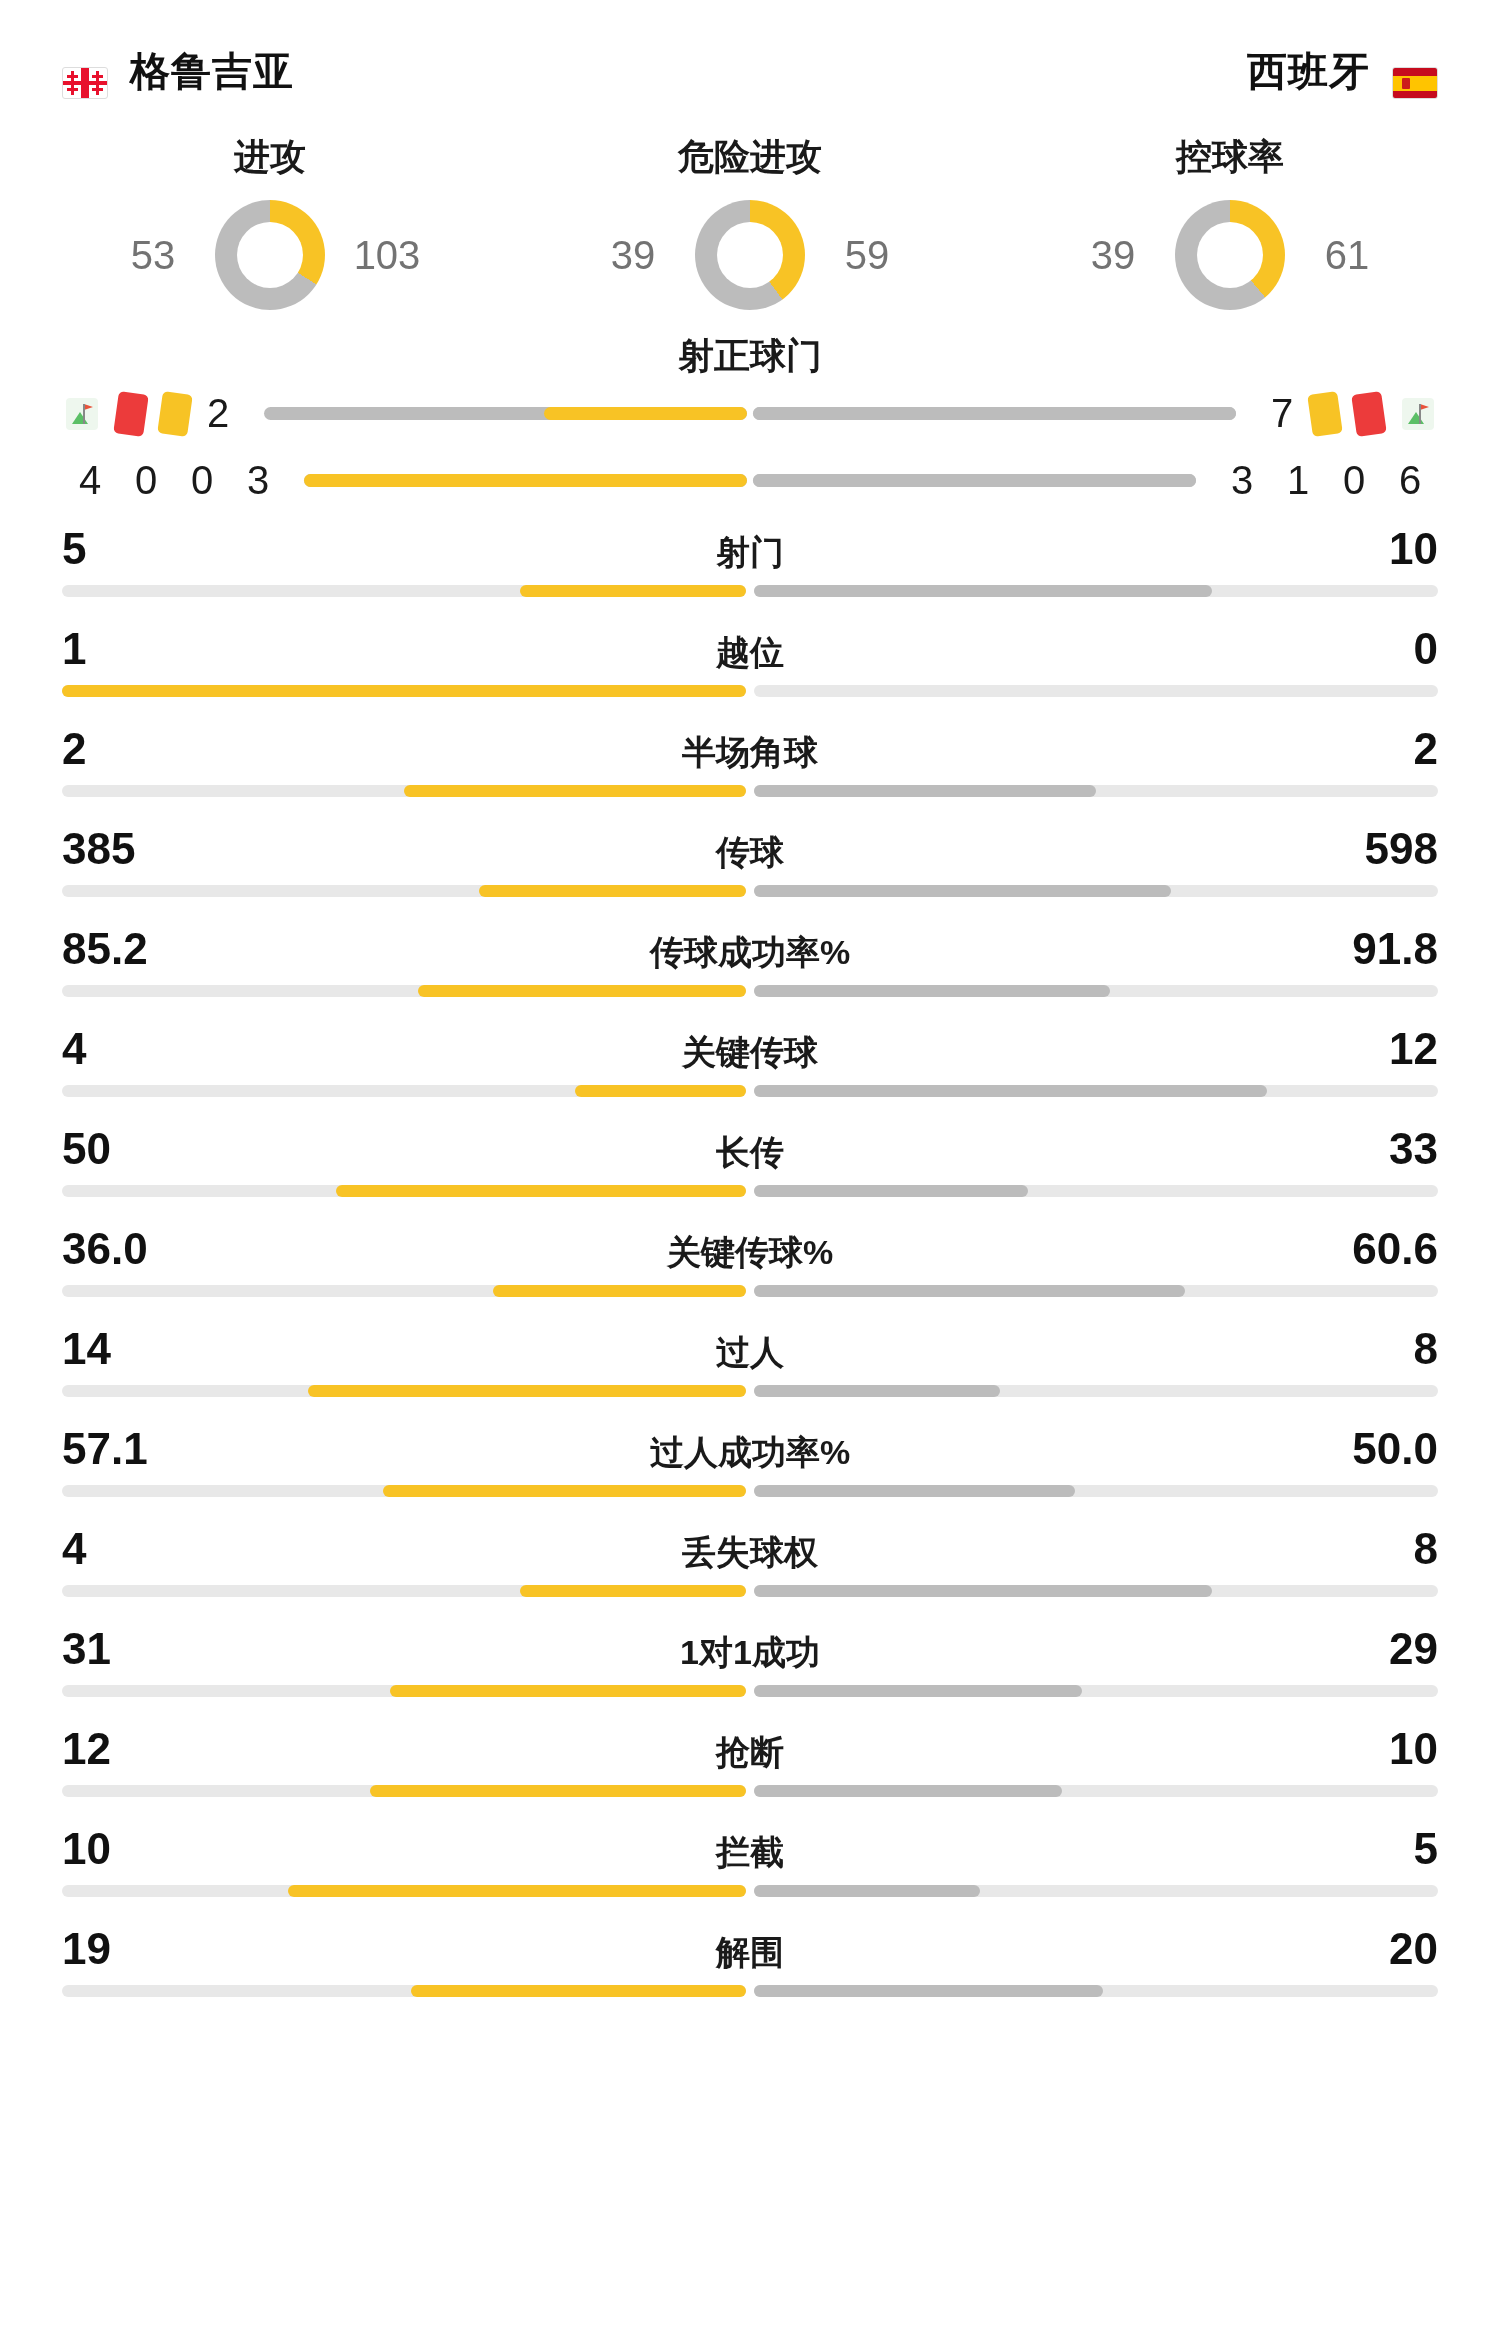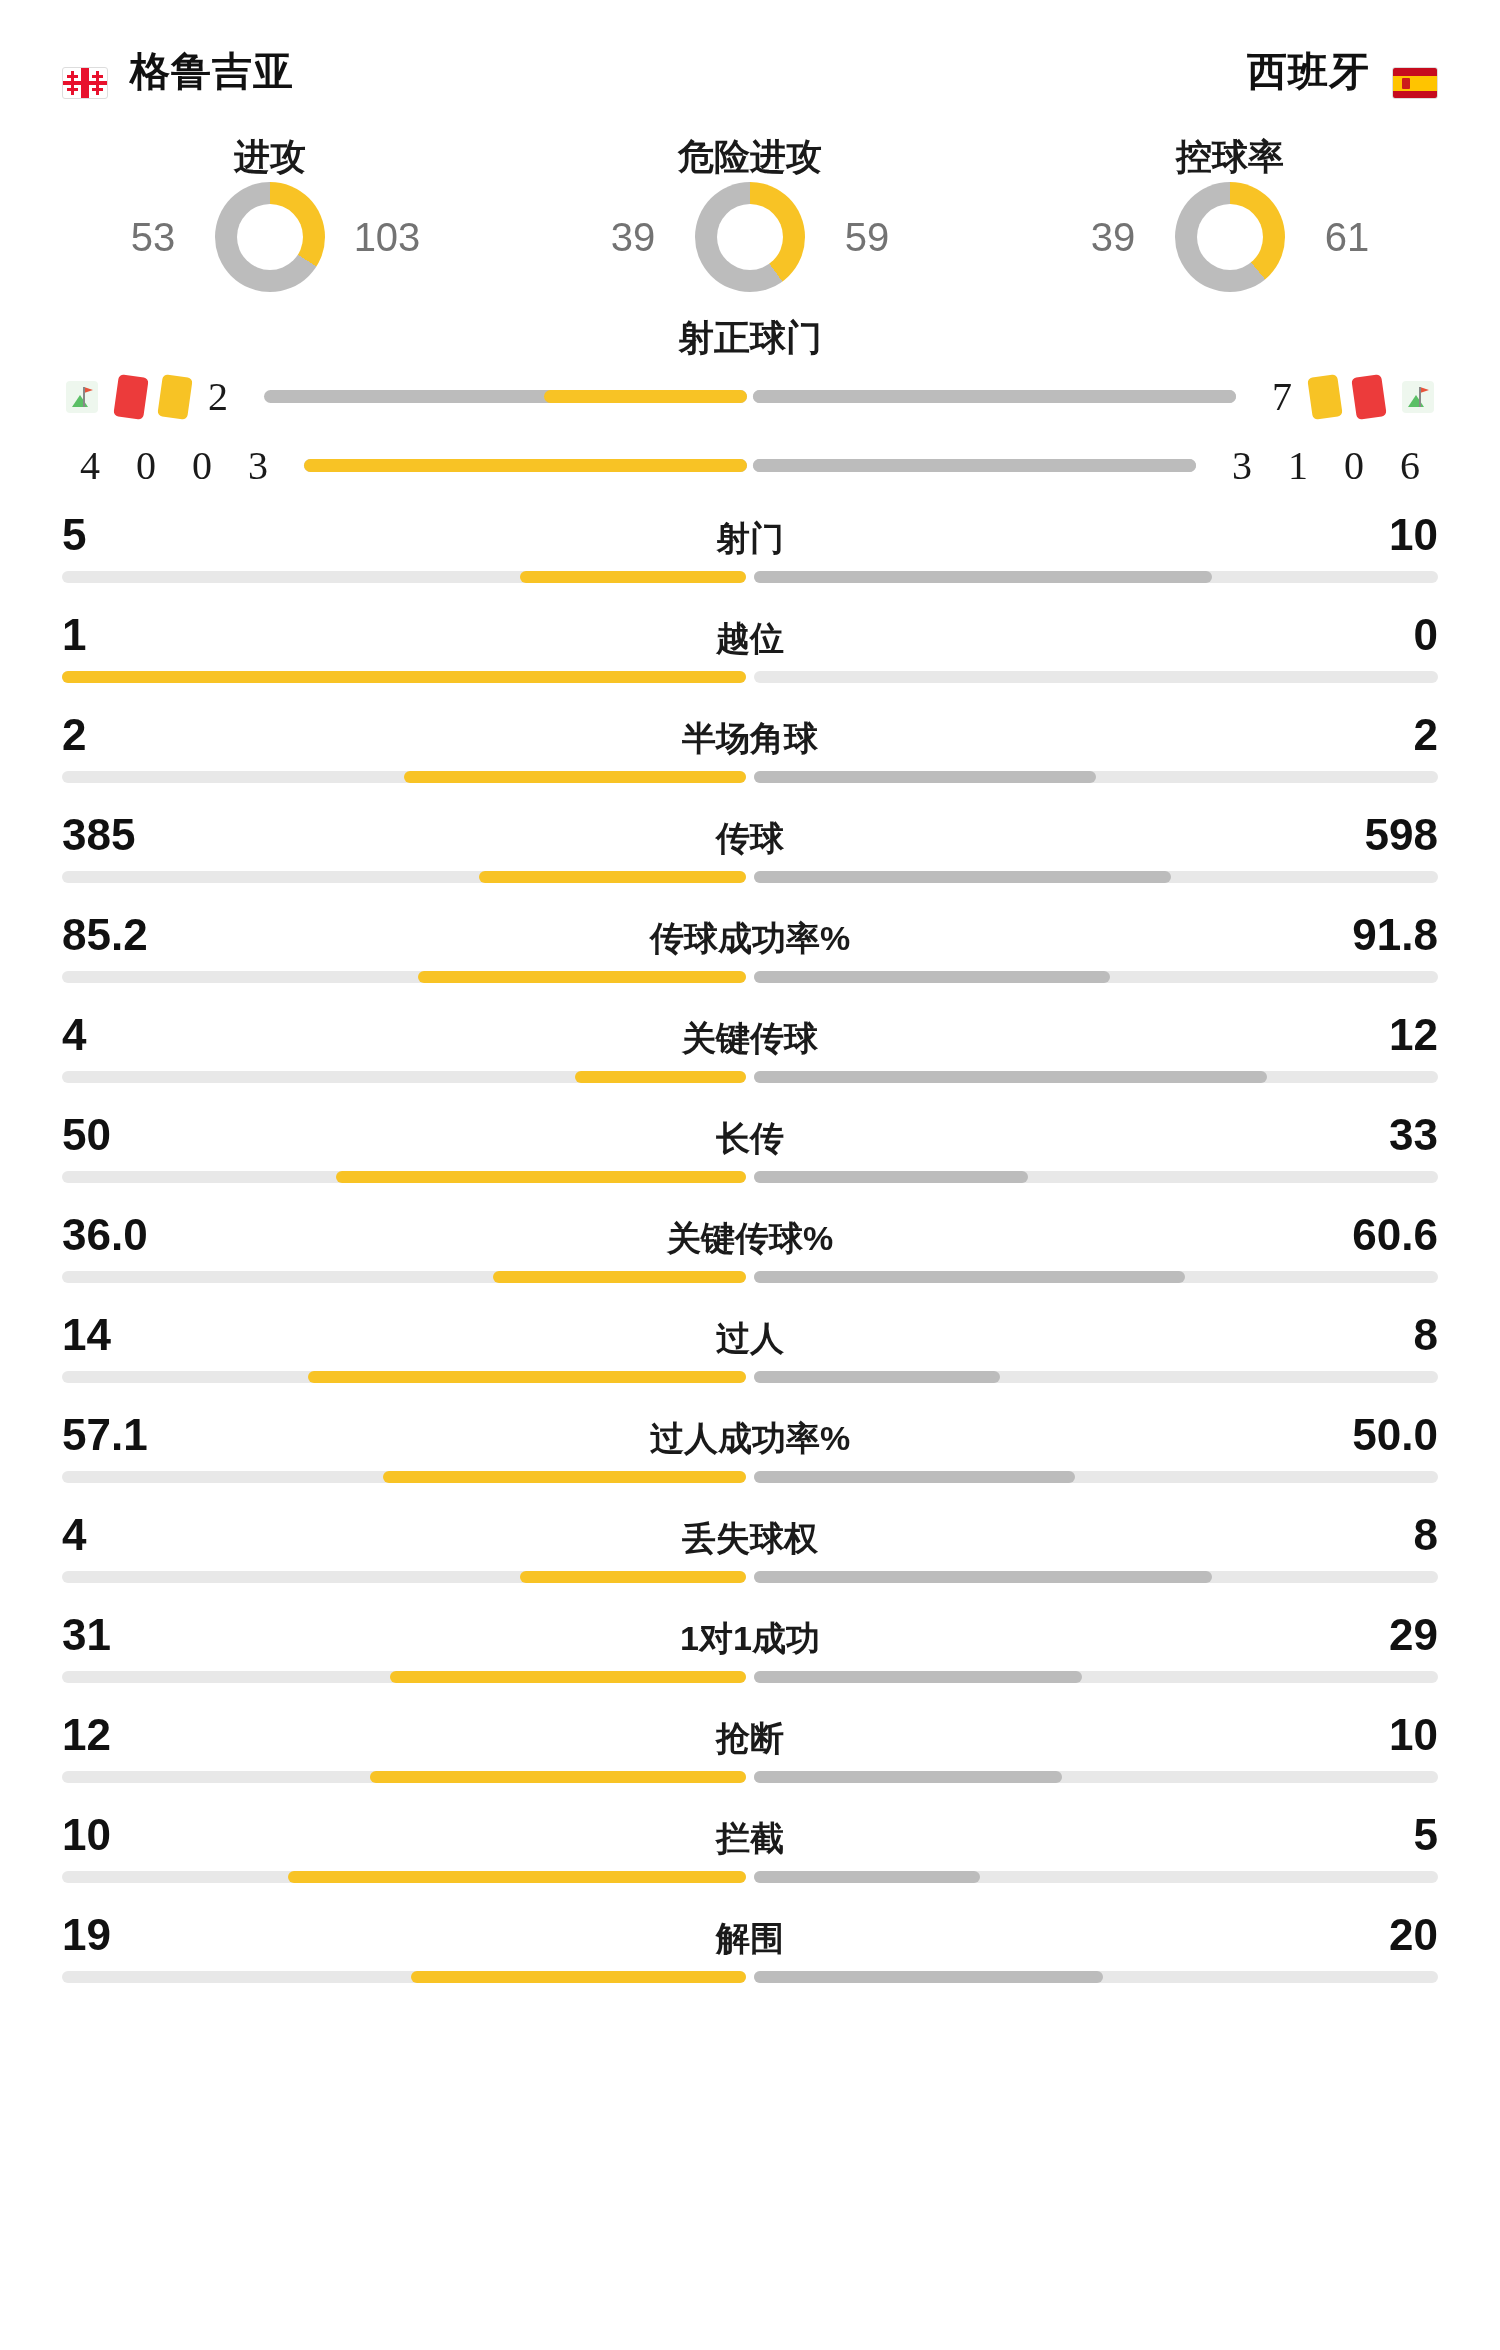--- a/index.html
+++ b/index.html
@@ -96,20 +96,21 @@
   .donut-block {
     display: flex;
     flex-direction: column;
     align-items: center;
     width: 33%;
   }
   .donut-title {
     font-size: 36px;
     font-weight: 700;
     color: #1a1a1a;
+    margin-bottom: 18px;
   }
   .donut-row {
     display: flex;
     align-items: center;
     gap: 26px;
   }
   .donut-val {
     font-size: 40px;
     font-weight: 400;
     color: #737373;
@@ -127,21 +128,21 @@
     content: "";
     position: absolute;
     left: 50%; top: 50%;
     transform: translate(-50%, -50%);
     width: 66px; height: 66px;
     background: #fff;
     border-radius: 50%;
   }
 
   
-  .cardrow-wrap { padding: 16px 0 6px 0; font-family: Liberation Serif, serif; }
+  .cardrow-wrap { padding: 16px 0 6px 0; }
   .center-label {
     text-align: center;
     font-size: 36px;
     font-weight: 700;
     color: #1a1a1a;
     margin-bottom: 10px;
   }
   .cardrow {
     display: flex;
     align-items: center;

